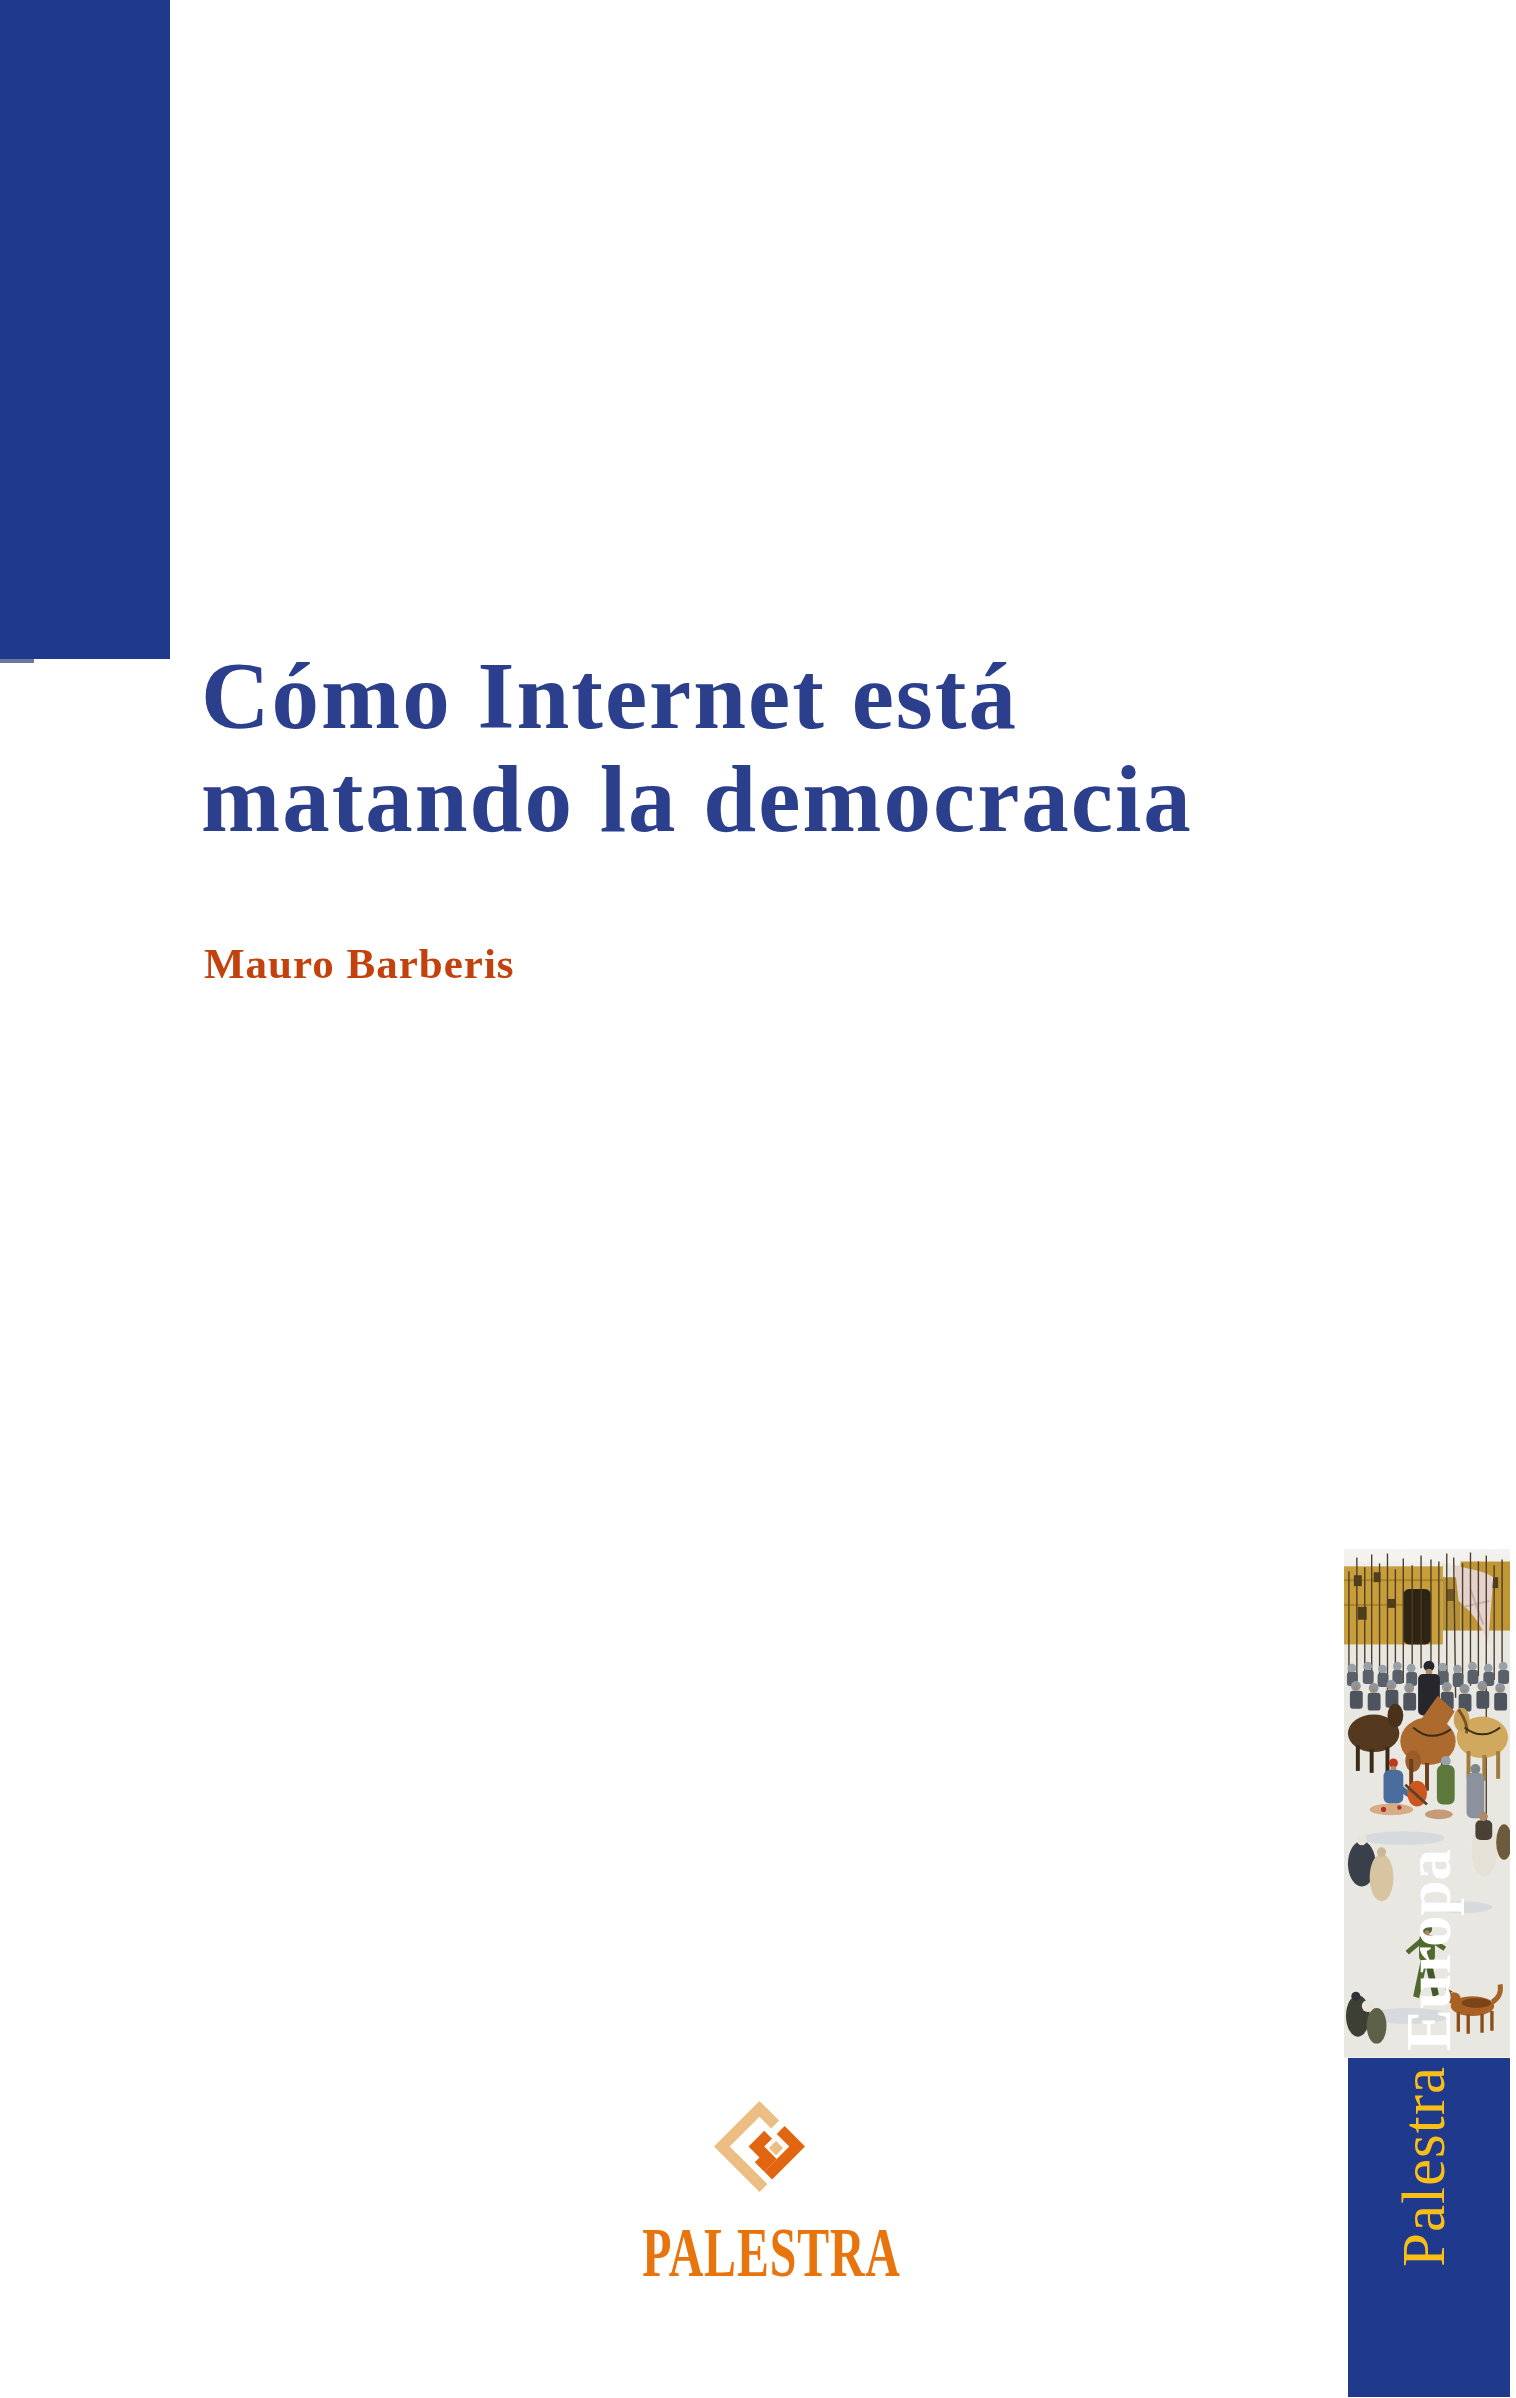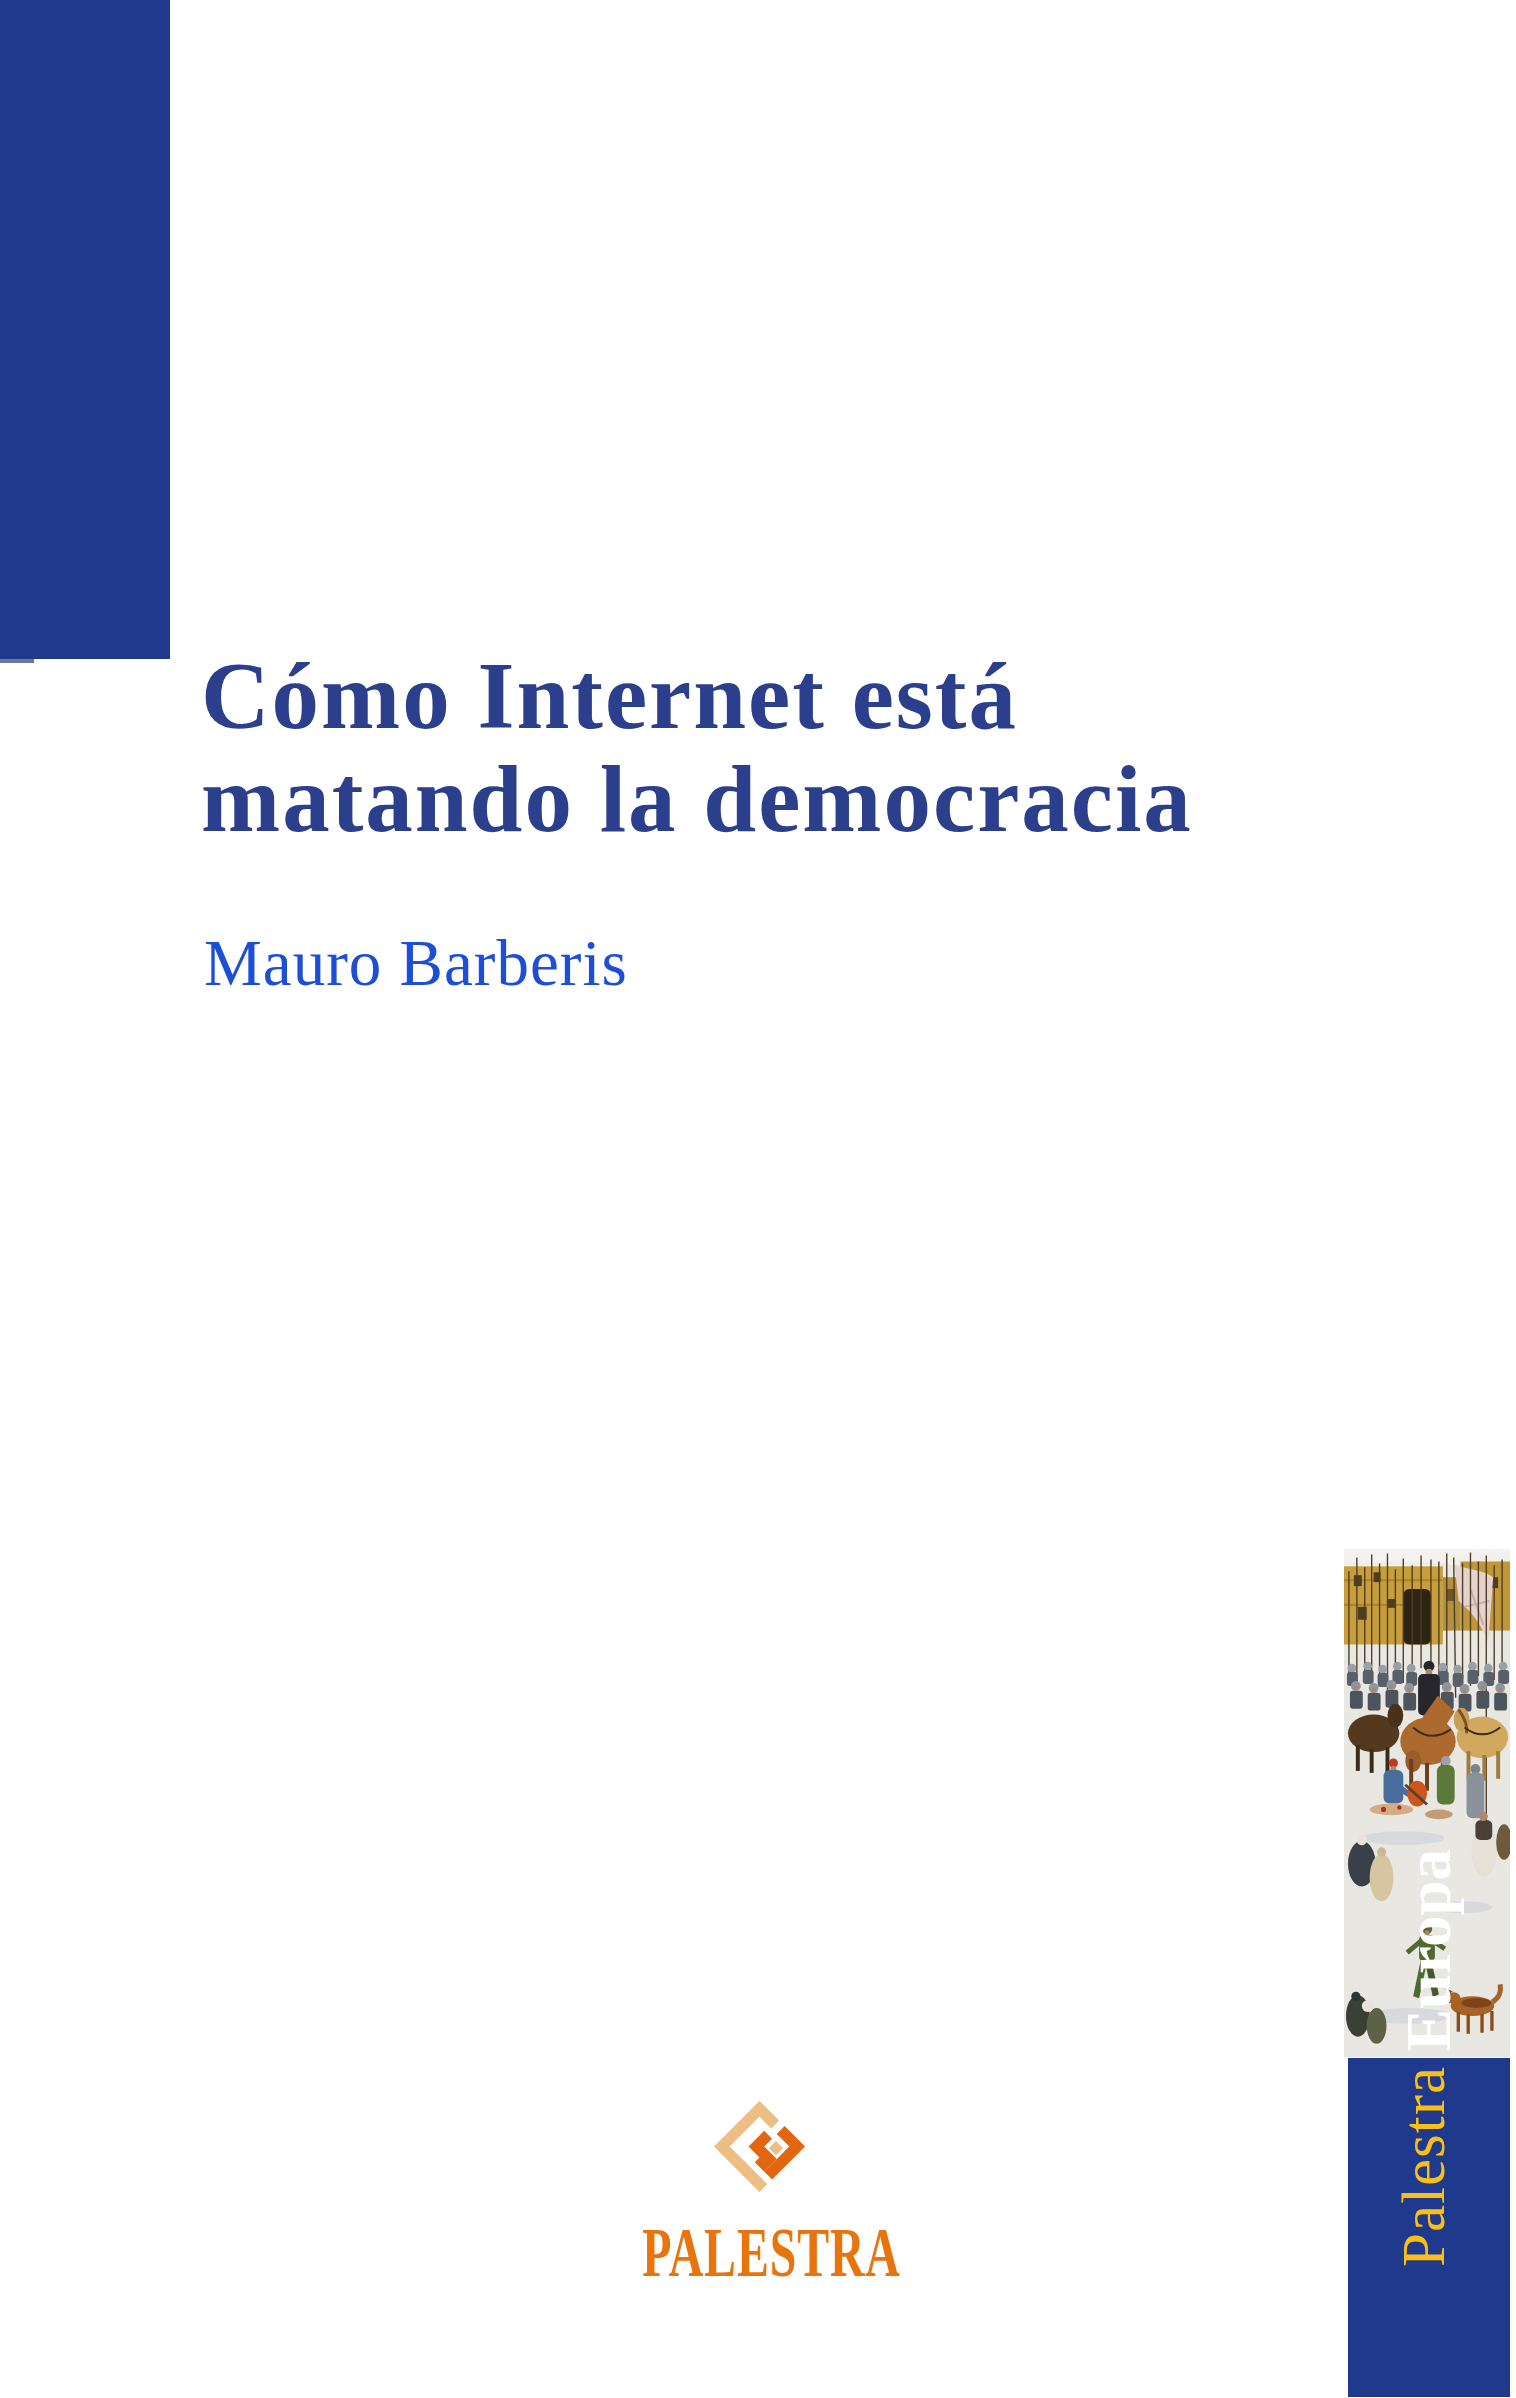--- a/index.html
+++ b/index.html
@@ -14,21 +14,21 @@
   #blue-notch{left:0;top:659px;width:34px;height:4px;background:#18306f;opacity:.65;}
 
   
   #title{
     left:201px;top:645px;width:1188px;
     color:#2b3f8c;font-weight:700;font-size:95px;line-height:103px;
     letter-spacing:2px;
   }
   #author{
     left:204px;top:929px;width:891px;
-    color:#1d4ed8;font-weight:400;font-size:65px;line-height:69px;letter-spacing:1px;
+    color:#c2410c;font-weight:700;font-size:43px;line-height:69px;letter-spacing:1px;
   }
 
   
   #artwork{left:1344px;top:1549px;width:166px;height:509px;}
   #spine-band{left:1348px;top:2058px;width:162px;height:339px;background:#1f3a8c;}
 
   .vtext{
     position:absolute;transform-origin:0 0;transform:rotate(-90deg);
     white-space:nowrap;
   }

